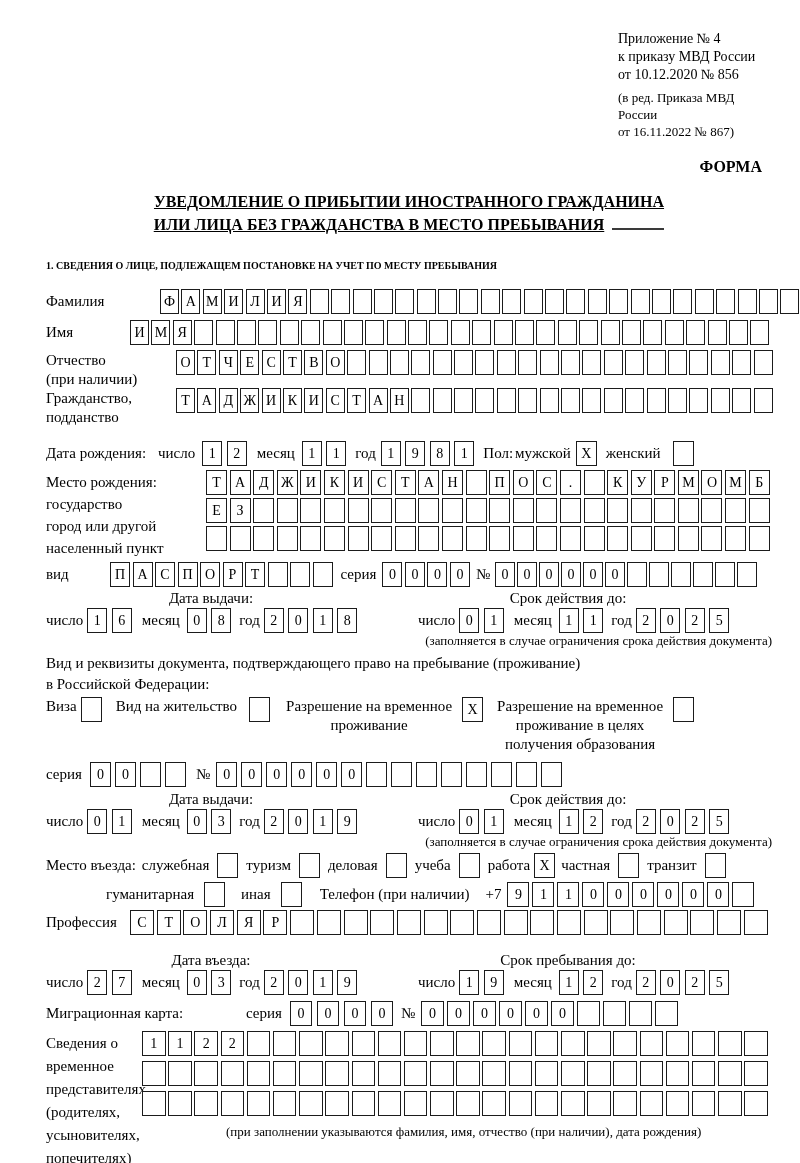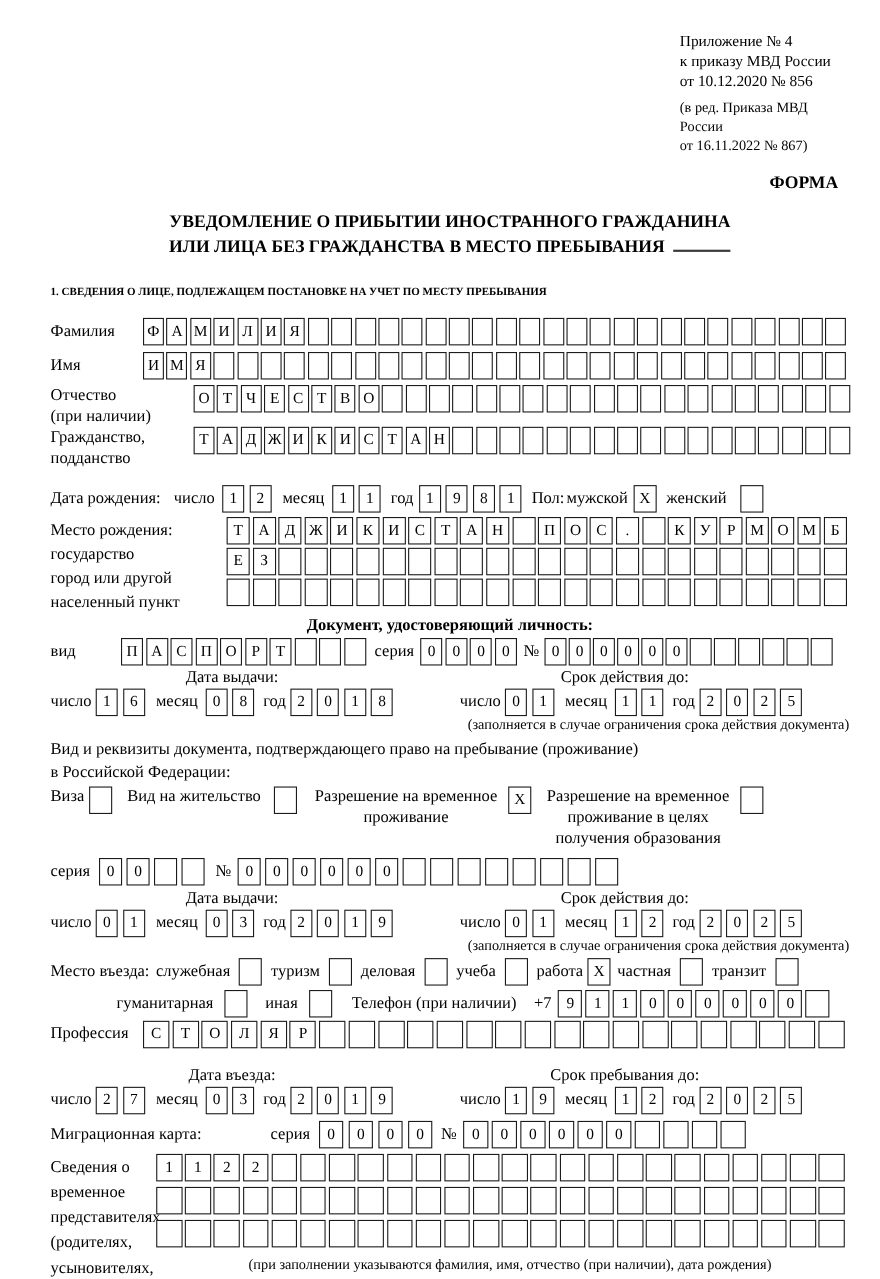--- a/index.html
+++ b/index.html
@@ -1,21 +1,21 @@
 <!DOCTYPE html>
 <html><head>
 <meta charset="utf-8">
 <style>
   html,body{margin:0;padding:0;background:#fff;}
   .page{width:800px;height:1163px;box-sizing:border-box;padding:30px 28px 0 46px;
         font-family:"Liberation Serif","DejaVu Serif",serif;color:#000;background:#fff;overflow:hidden;}
   .header-block{margin-left:572px;font-size:14px;line-height:18px;}
   .edition{font-size:13px;line-height:17px;margin-top:5px;}
   .form-label{text-align:right;padding-right:10px;font-weight:bold;font-size:16px;margin-top:18px;}
-  .title{margin-top:14px;text-align:center;font-weight:bold;font-size:16px;line-height:23px;}
+  .title{margin-top:14px;text-align:center;font-weight:bold;font-size:16px;line-height:23px;text-decoration:underline;}
   .blank-line{display:inline-block;width:52px;border-bottom:2px solid #3a3a3a;height:2px;margin-left:8px;}
   .section-heading{margin-top:24px;font-weight:bold;font-size:10px;white-space:nowrap;}
   .row{display:flex;align-items:flex-start;}
   .lbl{font-size:15px;padding-top:4px;flex-shrink:0;}
   .lbl-stack{font-size:15px;line-height:17px;padding-top:2px;flex-shrink:0;}
   .lbl-stack div{margin-bottom:2px;}
   .cells{display:flex;gap:2.4px;flex-shrink:0;}
   .cell{box-sizing:border-box;flex:0 0 var(--cw,19px);width:var(--cw,19px);height:25px;
         border:1.6px solid #1b1b1b;display:flex;align-items:center;justify-content:center;font-size:14px;background:#fff;}
   .checkbox{box-sizing:border-box;width:21px;height:25px;border:1.6px solid #1b1b1b;
@@ -56,21 +56,21 @@
 
   <div class="form-label">ФОРМА</div>
 
   <div class="title">
     <div>УВЕДОМЛЕНИЕ О ПРИБЫТИИ ИНОСТРАННОГО ГРАЖДАНИНА</div>
     <div><span>ИЛИ ЛИЦА БЕЗ ГРАЖДАНСТВА В МЕСТО ПРЕБЫВАНИЯ</span><span class="blank-line"></span></div>
   </div>
 
   <div class="section-heading">1. СВЕДЕНИЯ О ЛИЦЕ, ПОДЛЕЖАЩЕМ ПОСТАНОВКЕ НА УЧЕТ ПО МЕСТУ ПРЕБЫВАНИЯ</div>
 
-  <div class="row" style="margin-top:18px;">
+  <div class="row" style="margin-top:18px;gap:30px;">
     <div class="lbl" style="width:84px;">Фамилия</div>
     <div class="cells">
         <span class="cell">Ф</span>
         <span class="cell">А</span>
         <span class="cell">М</span>
         <span class="cell">И</span>
         <span class="cell">Л</span>
         <span class="cell">И</span>
         <span class="cell">Я</span>
         <span class="cell"></span>
@@ -317,21 +317,20 @@
           <span class="cell"></span>
           <span class="cell"></span>
           <span class="cell"></span>
           <span class="cell"></span>
           <span class="cell"></span>
           <span class="cell"></span>
         </div>
     </div>
   </div>
 
-  <div class="doc-heading">Документ, удостоверяющий личность:</div>
 
   <div class="row" style="margin-top:2px;align-items:center;">
     <div class="dlabel" style="width:64px;">вид</div>
     <div class="cells" style="--cw:20px;gap:2.5px;">
         <span class="cell">П</span>
         <span class="cell">А</span>
         <span class="cell">С</span>
         <span class="cell">П</span>
         <span class="cell">О</span>
         <span class="cell">Р</span>

